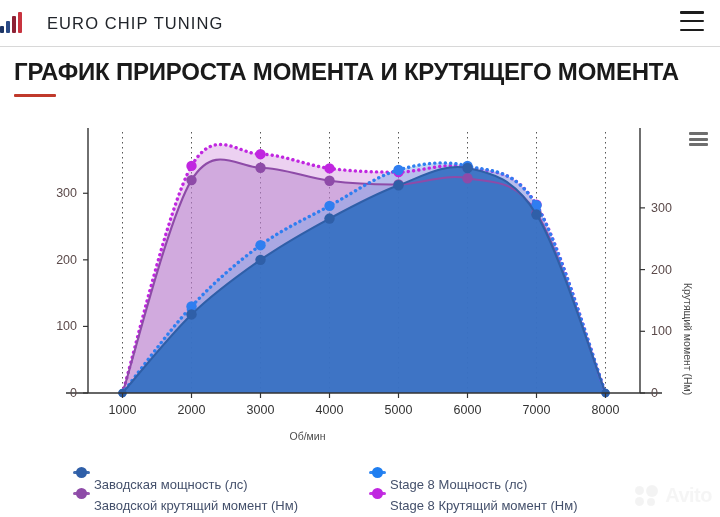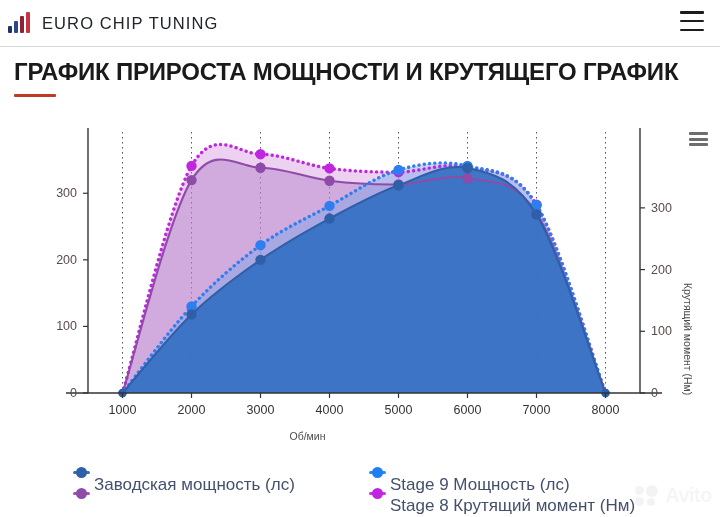--- a/index.html
+++ b/index.html
@@ -10,21 +10,21 @@
     -webkit-font-smoothing:antialiased;
   }
   .page{position:relative;width:720px;height:517px;}
 
   
   .topbar{
     position:absolute;left:0;top:0;width:720px;height:46px;
     background:#ffffff;border-bottom:1px solid #d8d8d8;
     display:flex;align-items:center;
   }
-  .brand{display:flex;align-items:center;gap:12px;padding-left:8px;justify-content:flex-end;}
+  .brand{display:flex;align-items:center;gap:25px;padding-left:0;justify-content:flex-end;}
   .logo-bars{display:flex;align-items:flex-end;gap:2px;height:20px;}
   .logo-bars i{display:block;width:4px;border-radius:1px;}
   .lb1{height:7px;background:#1d3464;}
   .lb2{height:12px;background:#2a4a86;}
   .lb3{height:17px;background:#8e2235;}
   .lb4{height:21px;background:#c8343f;}
   .brand-name{
     font-size:16.5px;letter-spacing:1.1px;color:#21252b;font-weight:400;
     white-space:nowrap;
   }
@@ -76,21 +76,21 @@
   .legend-item{
     display:flex;align-items:center;gap:7px;height:21px;cursor:pointer;
   }
   .legend-mark{
     width:11px;height:11px;border-radius:50%;flex:0 0 auto;position:relative;
   }
   .legend-mark:after{
     content:"";position:absolute;left:-3px;top:4px;width:17px;height:3px;border-radius:2px;
     background:inherit;opacity:.92;
   }
-  .legend-label{font-size:17px;color:#44506b;white-space:nowrap;margin-top:24px;}
+  .legend-label{font-size:13px;color:#44506b;white-space:nowrap;margin-top:24px;}
 
   
   .watermark{
     position:absolute;right:8px;bottom:10px;display:flex;align-items:center;gap:4px;
     opacity:.5;pointer-events:none;
   }
   .wm-glyph{position:relative;width:26px;height:22px;}
   .wm-glyph i{position:absolute;border-radius:50%;background:#e9e9e9;display:block;}
   .wm-g1{left:0;top:1px;width:9px;height:9px;}
   .wm-g2{left:0;top:12px;width:9px;height:9px;}
@@ -114,21 +114,21 @@
       <span class="brand-name">EURO CHIP TUNING</span>
     </div>
     <div class="burger">
       <span></span>
         <span></span>
         <span></span>
     </div>
   </div>
 
   <div class="title-wrap">
-    <h1 class="page-title">ГРАФИК ПРИРОСТА МОЩНОСТИ И КРУТЯЩЕГО ГРАФИК</h1>
+    <h1 class="page-title">ГРАФИК ПРИРОСТА МОМЕНТА И КРУТЯЩЕГО МОМЕНТА</h1>
     <div class="title-rule"></div>
   </div>
 
   <div class="chart-card">
 
     <div class="chart-menu">
       <span></span>
         <span></span>
         <span></span>
     </div>
@@ -220,26 +220,27 @@
   </div>
 
   <div class="legend">
     <div class="legend-col c1">
       <div class="legend-item">
         <span class="legend-mark" style="background:#2f5fa8"></span>
         <span class="legend-label">Заводская мощность (лс)</span>
       </div>
       <div class="legend-item">
         <span class="legend-mark" style="background:#8e4ba8"></span>
+        <span class="legend-label">Заводской крутящий момент (Нм)</span>
       </div>
     </div>
     <div class="legend-col c2">
       <div class="legend-item">
         <span class="legend-mark" style="background:#1f7ef0"></span>
-        <span class="legend-label">Stage 9 Мощность (лс)</span>
+        <span class="legend-label">Stage 8 Мощность (лс)</span>
       </div>
       <div class="legend-item">
         <span class="legend-mark" style="background:#c026e0"></span>
         <span class="legend-label">Stage 8 Крутящий момент (Нм)</span>
       </div>
     </div>
   </div>
 
   <div class="watermark">
     <span class="wm-glyph">

